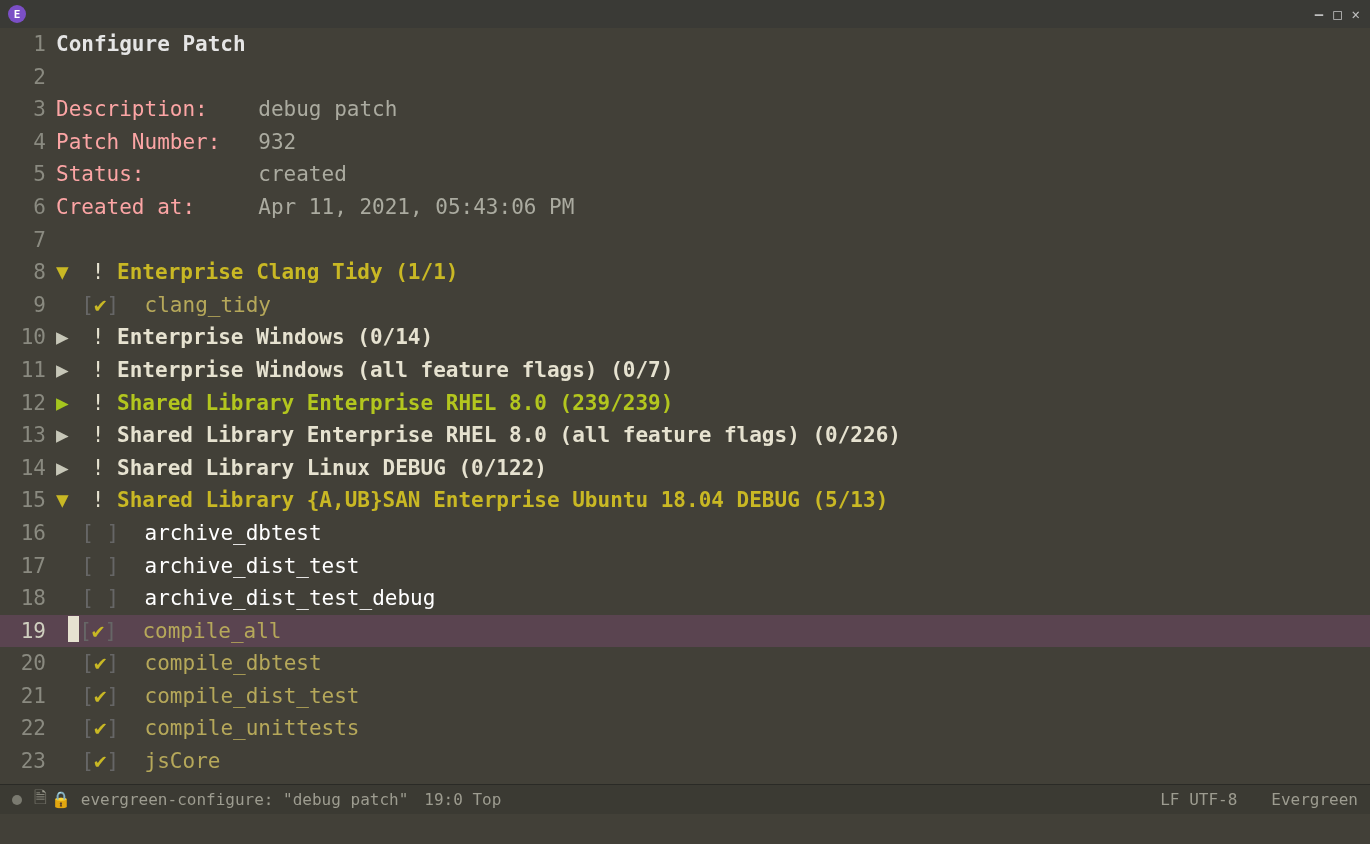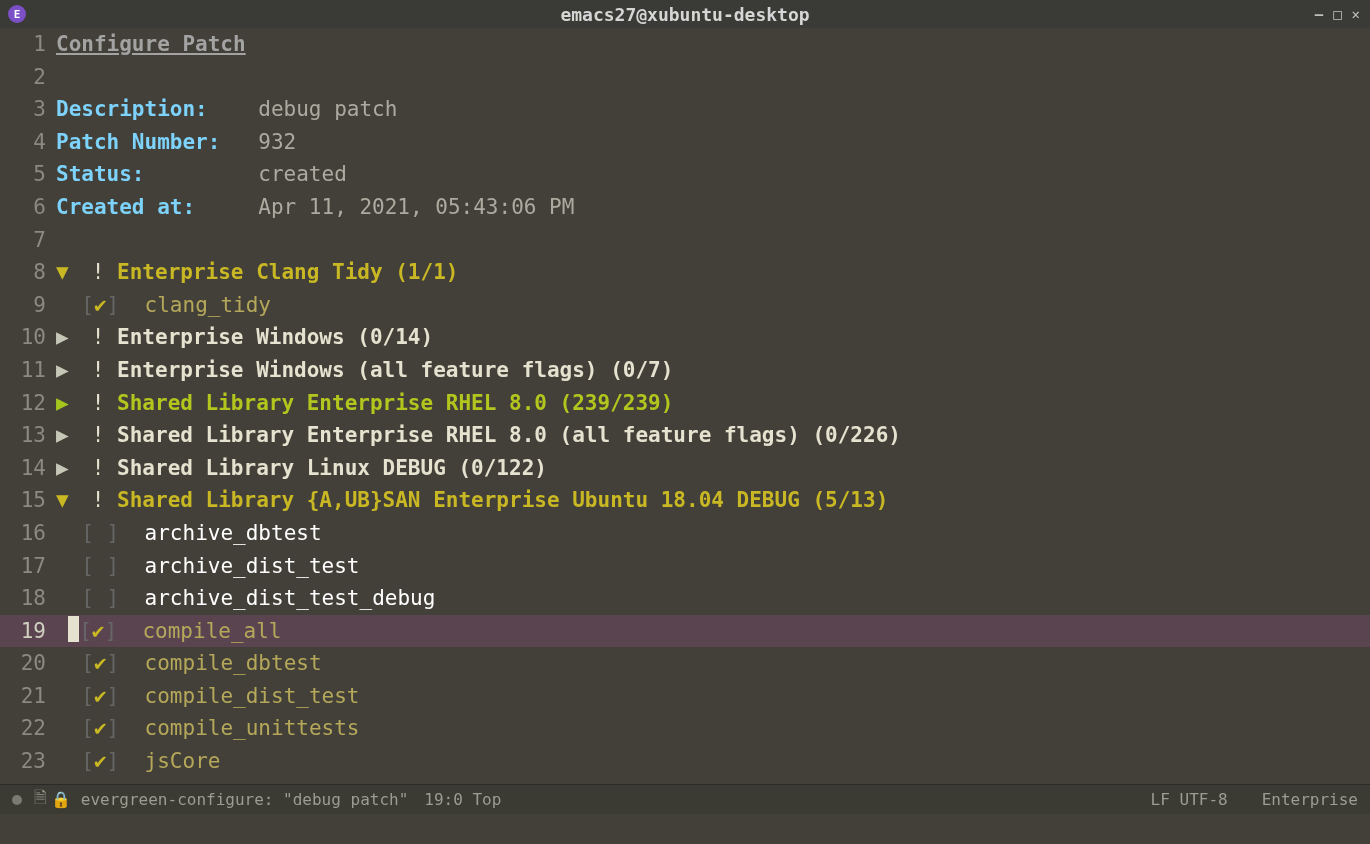--- a/index.html
+++ b/index.html
@@ -67,25 +67,24 @@
 }
 .line {
   height: 32.6px;
   line-height: 32.6px;
   display: flex;
 }
 .ln { display:inline-block; width: 56px; text-align:right; padding-right: 10px; color:#8a8a80; flex-shrink:0; }
 .line.cursor-line .ln { color: #cfcfbf; }
 .txt { flex: 1; }
 .header-title {
-  color: #a3a3a3;
+  color: #e5e5e5;
   font-weight: bold;
-  text-decoration: underline;
 }
-.label { color: #7dd3fc; font-weight: bold; }
+.label { color: #fca5a5; font-weight: normal; }
 .value { color: #ababa0; }
 .arrow { display:inline-block; width: 1.1em; }
 .section-expanded { color: #c9b824; font-weight: bold; margin-top: 12px; }
 .section-collapsed { color: #e6e2d0; font-weight: bold; }
 .section-complete { color: #b3c61e; font-weight: bold; }
 .arrow.exp { color: #c9b824; }
 .arrow.coll { color: #c7c7b8; }
 .arrow.complete { color: #a5c61e; }
 .bang { color: #e6e2d0; }
 .checkbox {
@@ -126,39 +125,38 @@
   height: 30px;
   background: #424038;
 }
 </style>
 </head>
 <body>
 
 <div class="window">
   <div class="titlebar">
     <div class="titlebar-icon">E</div>
-    <div class="titlebar-title">emacs27@xubuntu-desktop</div>
     <div class="titlebar-controls">
       <span>—</span>
       <span>□</span>
       <span>✕</span>
     </div>
   </div>
 
   <div class="editor">
     <div class="content" id="content"><div class="line"><span class="ln">1</span><span class="txt"><span class="header-title">Configure Patch</span></span></div><div class="line"><span class="ln">2</span><span class="txt"></span></div><div class="line"><span class="ln">3</span><span class="txt"><span class="label">Description:    </span><span class="value">debug patch</span></span></div><div class="line"><span class="ln">4</span><span class="txt"><span class="label">Patch Number:   </span><span class="value">932</span></span></div><div class="line"><span class="ln">5</span><span class="txt"><span class="label">Status:         </span><span class="value">created</span></span></div><div class="line"><span class="ln">6</span><span class="txt"><span class="label">Created at:     </span><span class="value">Apr 11, 2021, 05:43:06 PM</span></span></div><div class="line"><span class="ln">7</span><span class="txt"></span></div><div class="line"><span class="ln">8</span><span class="txt"><span class="arrow exp">▼</span> <span class="bang">!</span> <span class="section-expanded">Enterprise Clang Tidy (1/1)</span></span></div><div class="line"><span class="ln">9</span><span class="txt">  <span class="checkbox"><span class="br">[</span><span class="mark">✔</span><span class="br">]</span></span>  <span class="task-name">clang_tidy</span></span></div><div class="line"><span class="ln">10</span><span class="txt"><span class="arrow coll">▶</span> <span class="bang">!</span> <span class="section-collapsed">Enterprise Windows (0/14)</span></span></div><div class="line"><span class="ln">11</span><span class="txt"><span class="arrow coll">▶</span> <span class="bang">!</span> <span class="section-collapsed">Enterprise Windows (all feature flags) (0/7)</span></span></div><div class="line"><span class="ln">12</span><span class="txt"><span class="arrow complete">▶</span> <span class="bang">!</span> <span class="section-complete">Shared Library Enterprise RHEL 8.0 (239/239)</span></span></div><div class="line"><span class="ln">13</span><span class="txt"><span class="arrow coll">▶</span> <span class="bang">!</span> <span class="section-collapsed">Shared Library Enterprise RHEL 8.0 (all feature flags) (0/226)</span></span></div><div class="line"><span class="ln">14</span><span class="txt"><span class="arrow coll">▶</span> <span class="bang">!</span> <span class="section-collapsed">Shared Library Linux DEBUG (0/122)</span></span></div><div class="line"><span class="ln">15</span><span class="txt"><span class="arrow exp">▼</span> <span class="bang">!</span> <span class="section-expanded">Shared Library {A,UB}SAN Enterprise Ubuntu 18.04 DEBUG (5/13)</span></span></div><div class="line"><span class="ln">16</span><span class="txt">  <span class="checkbox"><span class="br">[</span> <span class="br">]</span></span>  <span class="task-unchecked">archive_dbtest</span></span></div><div class="line"><span class="ln">17</span><span class="txt">  <span class="checkbox"><span class="br">[</span> <span class="br">]</span></span>  <span class="task-unchecked">archive_dist_test</span></span></div><div class="line"><span class="ln">18</span><span class="txt">  <span class="checkbox"><span class="br">[</span> <span class="br">]</span></span>  <span class="task-unchecked">archive_dist_test_debug</span></span></div><div class="line cursor-line"><span class="ln">19</span><span class="txt"> <span class="cursor-mark"></span><span class="checkbox"><span class="br">[</span><span class="mark">✔</span><span class="br">]</span></span>  <span class="task-name">compile_all</span></span></div><div class="line"><span class="ln">20</span><span class="txt">  <span class="checkbox"><span class="br">[</span><span class="mark">✔</span><span class="br">]</span></span>  <span class="task-name">compile_dbtest</span></span></div><div class="line"><span class="ln">21</span><span class="txt">  <span class="checkbox"><span class="br">[</span><span class="mark">✔</span><span class="br">]</span></span>  <span class="task-name">compile_dist_test</span></span></div><div class="line"><span class="ln">22</span><span class="txt">  <span class="checkbox"><span class="br">[</span><span class="mark">✔</span><span class="br">]</span></span>  <span class="task-name">compile_unittests</span></span></div><div class="line"><span class="ln">23</span><span class="txt">  <span class="checkbox"><span class="br">[</span><span class="mark">✔</span><span class="br">]</span></span>  <span class="task-name">jsCore</span></span></div></div>
   </div>
 
   <div class="modeline">
     <div class="dot"></div>
     <span class="fileicon">🗎</span>
     <span class="lockicon">🔒</span>
     <span>evergreen-configure: "debug patch"</span>
     <span style="width:16px"></span>
     <span>19:0 Top</span>
     <div class="right">
       <span>LF UTF-8</span>
-      <span>Enterprise</span>
+      <span>Evergreen</span>
     </div>
   </div>
 
   <div class="minibuffer"></div>
 </div>
 
 </body></html>

